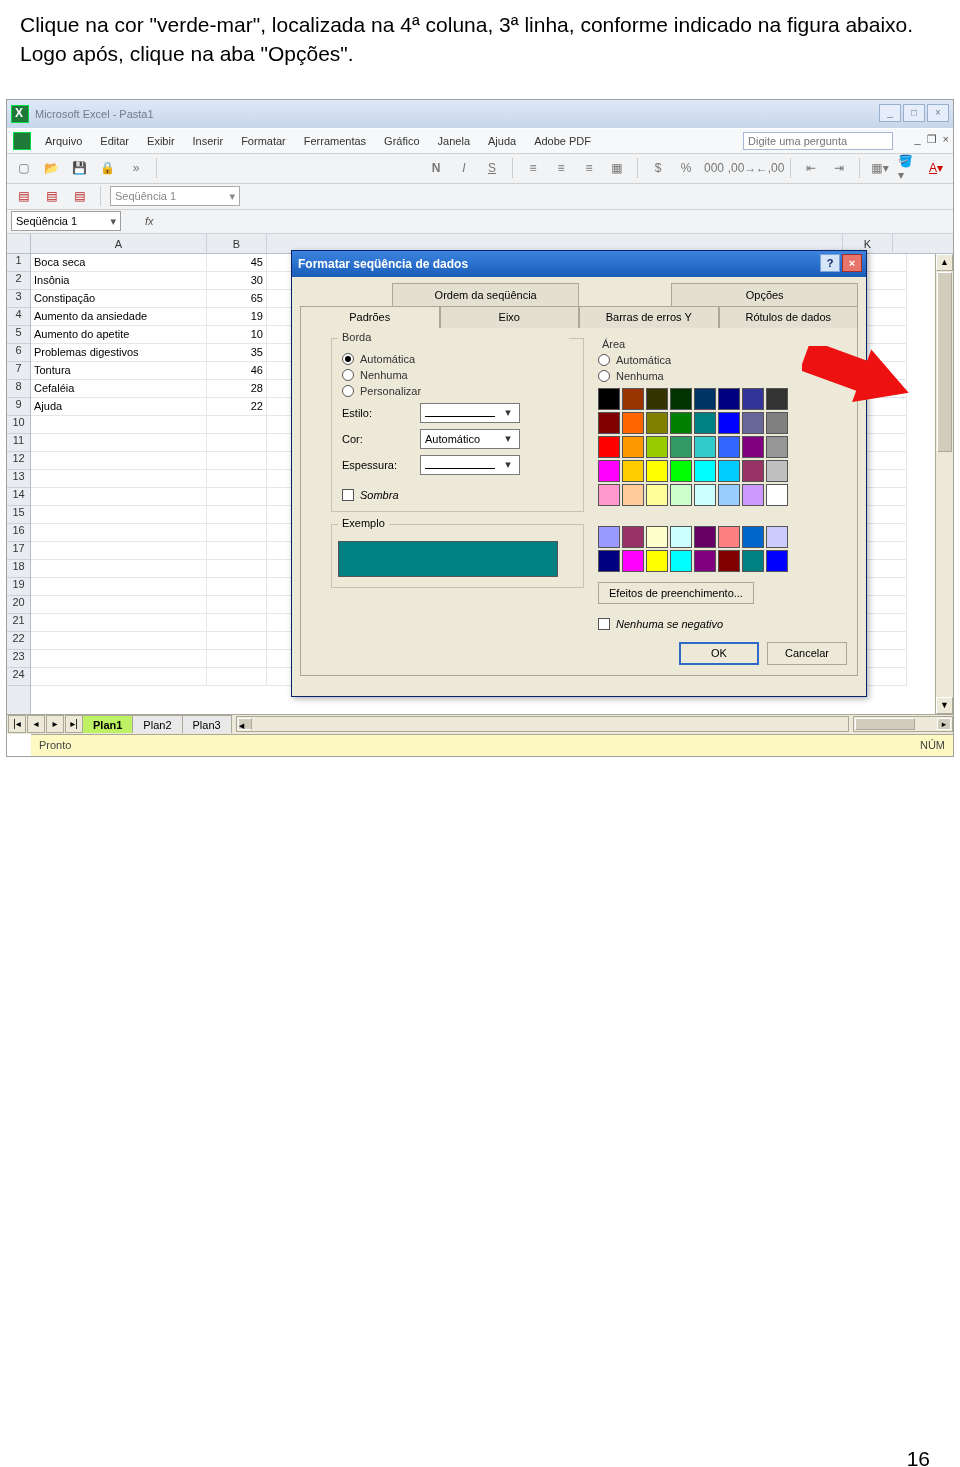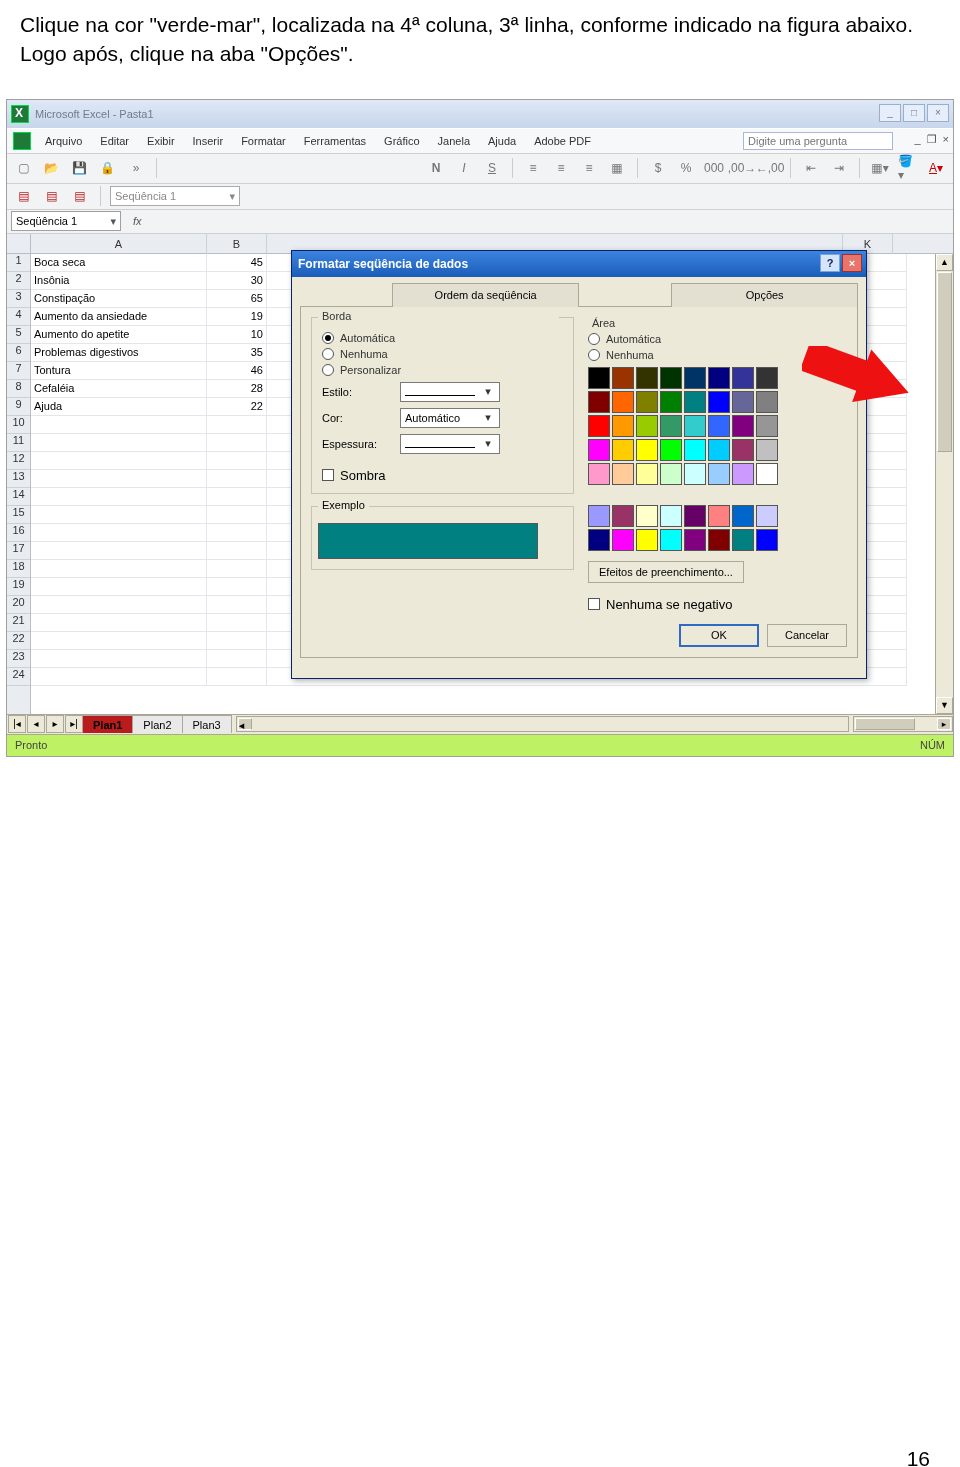--- a/index.html
+++ b/index.html
@@ -15,44 +15,44 @@
   .menubar .mlogo{width:18px;height:18px;background:#1f7a3a;border:1px solid #0d4;margin-right:4px;}
   .menuitem{padding:2px 8px; color:#333;}
   .askbox{position:absolute; right:60px; top:3px; width:150px; height:18px; border:1px solid #a6b8d6; background:#fff; color:#888; padding:0 4px; font-size:11px;}
   .docbtns{position:absolute; right:4px; top:4px; display:flex; gap:6px; color:#555;}
   .toolbar{background:#f2f3f5; height:30px; display:flex; align-items:center; padding:0 6px; gap:6px; border-bottom:1px solid #d0d0d0;}
   .tbtn{width:22px;height:22px;border:1px solid transparent;display:flex;align-items:center;justify-content:center;color:#777;font-size:12px;}
   .sep{width:1px;height:20px;background:#ccc;margin:0 3px;}
   .toolbar2{background:#f2f3f5; height:26px; display:flex; align-items:center; padding:0 6px; gap:6px; border-bottom:1px solid #d0d0d0;}
   .namebox-row{background:#f2f3f5;height:24px;display:flex;align-items:center;border-bottom:1px solid #d0d0d0;}
   .namebox{width:110px;height:20px;background:#fff;border:1px solid #a0a0a0;margin-left:4px;padding:0 4px;display:flex;align-items:center;}
-  .fx{margin:0 8px 0 12px;font-style:italic;color:#555;}
+  .fx{margin:0 8px 0 24px;font-style:italic;color:#555;}
   .fxbar{flex:1;height:20px;background:#fff;border:1px solid #a0a0a0;padding:0 4px;display:flex;align-items:center;}
   .sheet-area{display:flex;height:460px;position:relative;background:#fff;}
   .rowhdrs{width:24px;background:#e9edf2;border-right:1px solid #b6bfc9;}
   .rowhdr{height:18px;border-bottom:1px solid #c9d1db;text-align:center;font-size:11px;color:#333;}
   .colhdrs{height:20px;background:#e9edf2;border-bottom:1px solid #b6bfc9;display:flex;}
   .corner{width:24px;height:20px;background:#e9edf2;border-right:1px solid #b6bfc9;border-bottom:1px solid #b6bfc9;}
   .colhdr{height:20px;border-right:1px solid #c9d1db;text-align:center;font-size:11px;color:#333;display:flex;align-items:center;justify-content:center;}
   .grid-main{flex:1;position:relative;}
   .grid-body{position:relative;}
   .cell{height:18px;border-right:1px solid #e3e6ea;border-bottom:1px solid #e3e6ea;padding:0 3px;font-size:11px;display:flex;align-items:center;}
   .row{display:flex;}
   .colA{width:176px;} .colB{width:60px;}
   .vscroll{width:18px;background:#ece9d8;border-left:1px solid #aca899;position:relative;}
   .vscroll .arr{height:17px;background:#ece9d8;border:1px solid #fff;border-right-color:#aca899;border-bottom-color:#aca899;text-align:center;font-size:9px;line-height:15px;}
   .vscroll .thumb{position:absolute;top:18px;left:1px;right:1px;height:180px;background:#d0cdbd;border:1px solid #fff;border-right-color:#aca899;border-bottom-color:#aca899;}
   .tabs-row{height:20px;background:#ece9d8;display:flex;align-items:center;border-top:1px solid #aca899;}
   .navbtn{width:18px;height:18px;border:1px solid #aca899;background:#ece9d8;text-align:center;font-size:10px;line-height:16px;margin-left:1px;}
-  .sheettab{height:18px;padding:0 10px;background:#b91c1c;border:1px solid #aca899;border-bottom:none;margin-left:-1px;font-size:11px;display:flex;align-items:center;}
+  .sheettab{height:18px;padding:0 10px;background:#bef264;border:1px solid #aca899;border-bottom:none;margin-left:-1px;font-size:11px;display:flex;align-items:center;}
   .sheettab.inactive{background:#e9e9e9;}
   .hscroll-track{flex:1;margin:0 4px;height:16px;background:#ece9d8;border:1px solid #aca899;position:relative;}
   .hscroll-right{width:100px;height:16px;background:#ece9d8;border:1px solid #aca899;position:relative;}
   .hscroll-right .th{position:absolute;left:1px;top:1px;bottom:1px;width:60px;background:#d0cdbd;border:1px solid #fff;border-right-color:#aca899;border-bottom-color:#aca899;}
-  .status{height:22px;background:#bef264;display:flex;align-items:center;padding:0 8px;font-size:11px;color:#444;justify-content:space-between;border-top:1px solid #aca899;}
+  .status{height:22px;background:#fef9c3;display:flex;align-items:center;padding:0 8px;font-size:11px;color:#444;justify-content:space-between;border-top:1px solid #aca899;margin-left:24px;}
   
   .dialog{position:absolute;left:260px;top:-4px;width:576px;background:#ece9d8;border:1px solid #0a246a;box-shadow:2px 2px 6px rgba(0,0,0,.3);}
   .dlg-title{height:26px;background:linear-gradient(#3b84e0,#1a5db8);color:#fff;display:flex;align-items:center;padding:0 6px;font-weight:bold;font-size:12px;position:relative;}
   .dlg-title .dlg-btns{position:absolute;right:4px;top:3px;display:flex;gap:2px;}
   .dlg-title .dbtn{width:20px;height:18px;background:#d6e4f7;border:1px solid #7aa3d6;display:flex;align-items:center;justify-content:center;font-size:11px;color:#0a246a;}
   .dbtn.close{background:#e8756c;color:#fff;border-color:#a02f28;}
   .dlg-body{padding:6px 8px 20px;}
   .tabstrip{display:flex;height:24px;}
   .tab{flex:1;text-align:center;font-size:11px;border:1px solid #aca899;border-bottom:none;background:#ece9d8;display:flex;align-items:center;justify-content:center;position:relative;}
   .tab.front{background:#ece9d8;z-index:2;}
@@ -63,21 +63,21 @@
   .fieldset{border:1px solid #c6c3b3;padding:8px 10px 10px;position:relative;}
   .fs-legend{position:relative;top:-16px;left:-4px;background:#ece9d8;padding:0 4px;font-size:11px;color:#333;}
   .fs-body{margin-top:-10px;}
   .radio-row{display:flex;align-items:center;gap:6px;font-size:11px;color:#333;margin:4px 0;}
   .radio{width:12px;height:12px;border:1px solid #555;border-radius:50%;background:#fff;display:inline-flex;align-items:center;justify-content:center;}
   .radio .dot{width:6px;height:6px;background:#000;border-radius:50%;}
   .form-row{display:flex;align-items:center;gap:10px;margin:6px 0;font-size:11px;}
   .form-row label{width:68px;}
   .combo{width:100px;height:20px;background:#fff;border:1px solid #7a7a7a;display:flex;align-items:center;justify-content:space-between;padding:0 4px;font-size:11px;}
   .combo .dd{width:14px;text-align:center;color:#333;}
-  .chk-row{display:flex;align-items:center;gap:6px;font-size:13px;margin-top:14px;}
+  .chk-row{display:flex;align-items:center;gap:6px;font-size:11px;margin-top:14px;font-style:italic;}
   .chk{width:12px;height:12px;border:1px solid #555;background:#fff;}
   .example-box{border:1px solid #c6c3b3;margin-top:12px;padding:4px 6px 10px;}
   .ex-legend{position:relative;top:-12px;background:#ece9d8;padding:0 4px;font-size:11px;}
   .ex-swatch{width:220px;height:36px;background:#008080;border:1px solid #555;}
   .palette{display:grid;grid-template-columns:repeat(8,22px);grid-auto-rows:22px;gap:2px;margin:6px 0;}
   .sw{border:1px solid #555;}
   .pal-sep{height:8px;}
   .linkbtn{height:22px;border:1px solid #aca899;background:#ece9d8;padding:0 10px;font-size:11px;display:inline-flex;align-items:center;margin-top:4px;}
   .dlg-footer{display:flex;justify-content:flex-end;gap:8px;margin-top:12px;}
   .btn{width:80px;height:23px;background:#ece9d8;border:1px solid #aca899;font-size:11px;}
@@ -343,24 +343,30 @@
             <div class="dbtn close">×</div>
           </div>
         </div>
         <div class="dlg-body">
           <div class="tabstrip">
             <div style="flex:0.5"></div>
             <div class="tab back">Ordem da seqüência</div>
             <div style="flex:0.5"></div>
             <div class="tab back">Opções</div>
           </div>
+          <div class="tabstrip2">
+            <div class="tab front">Padrões</div>
+            <div class="tab back">Eixo</div>
+            <div class="tab back">Barras de erros Y</div>
+            <div class="tab back">Rótulos de dados</div>
+          </div>
           <div class="tabpanel">
             <div class="panelcols">
 
-              <div style="flex:1;">
+              <div style="flex:1;margin-left:20px;">
                 <div class="fieldset">
                   <div class="fs-legend">Borda</div>
                   <div class="fs-body">
                     <div class="radio-row">
                         <span class="radio">
                           <span class="dot"></span>
                         </span>
                         <span>Automática</span>
                       </div>
                     <div class="radio-row">

